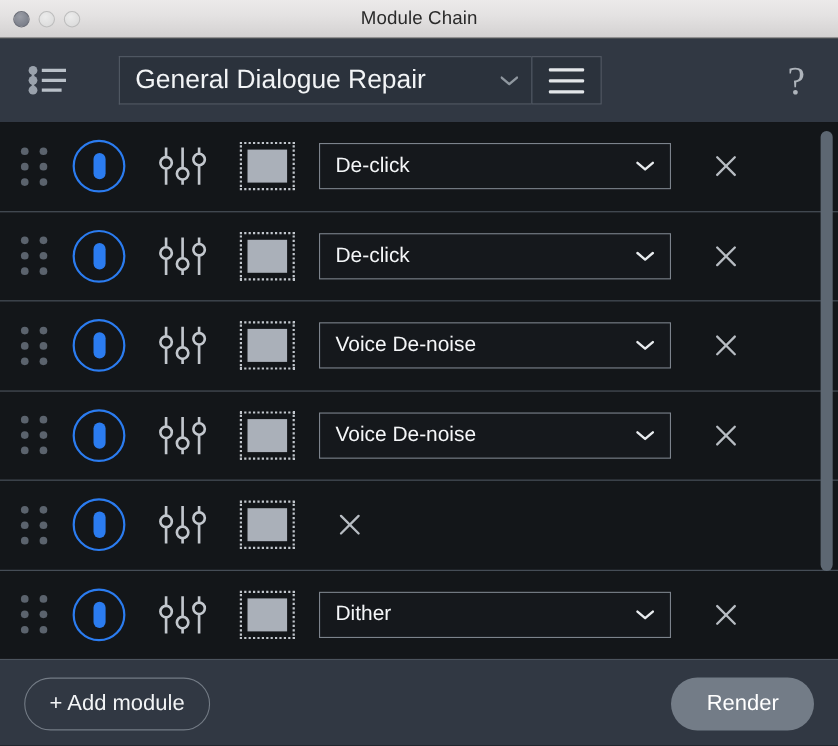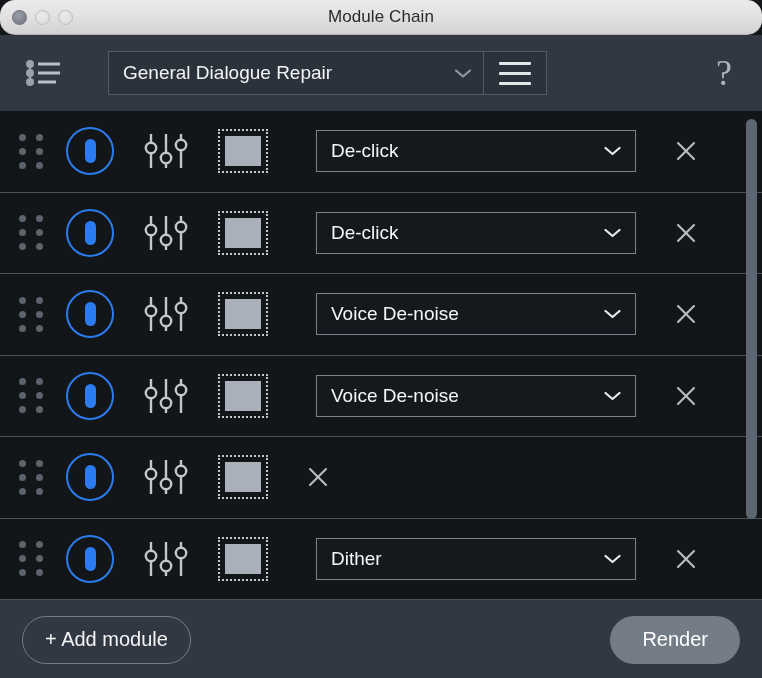--- a/index.html
+++ b/index.html
@@ -20,21 +20,20 @@
   }
 
   
   .titlebar {
     position: relative;
     height: 34px;
     background: linear-gradient(to bottom, #eceaea 0%, #e3e1e1 45%, #d3d1d1 100%);
     border-bottom: 1px solid #b4b2b2;
     display: flex;
     align-items: center;
-    border-radius: 15px;
   }
   .traffic {
     display: flex;
     align-items: center;
     gap: 8px;
     margin-left: 12px;
   }
   .dot {
     width: 15px;
     height: 15px;
@@ -87,21 +86,21 @@
     background: #2b323c;
     border: 1px solid #545b66;
     border-right: none;
     box-sizing: border-box;
     display: flex;
     align-items: center;
     padding: 0 12px 0 14px;
     justify-content: space-between;
   }
   .preset-label {
-    font-size: 19px;
+    font-size: 24px;
     color: #f2f4f6;
     white-space: nowrap;
   }
   .chev {
     width: 16px; height: 9px;
     flex: 0 0 auto;
   }
   .hamburger-btn {
     width: 64px;
     background: #2b323c;
@@ -211,21 +210,21 @@
     padding: 5px;
   }
   .region-icon i {
     display: block;
     width: 100%;
     height: 100%;
     background: #aab0b9;
   }
 
   .module-select {
-    margin-left: 48px;
+    margin-left: 22px;
     width: 320px;
     height: 42px;
     background: #15181c;
     border: 1px solid #7c838c;
     box-sizing: border-box;
     display: flex;
     align-items: center;
     justify-content: space-between;
     padding: 0 14px 0 14px;
     flex: 0 0 auto;

